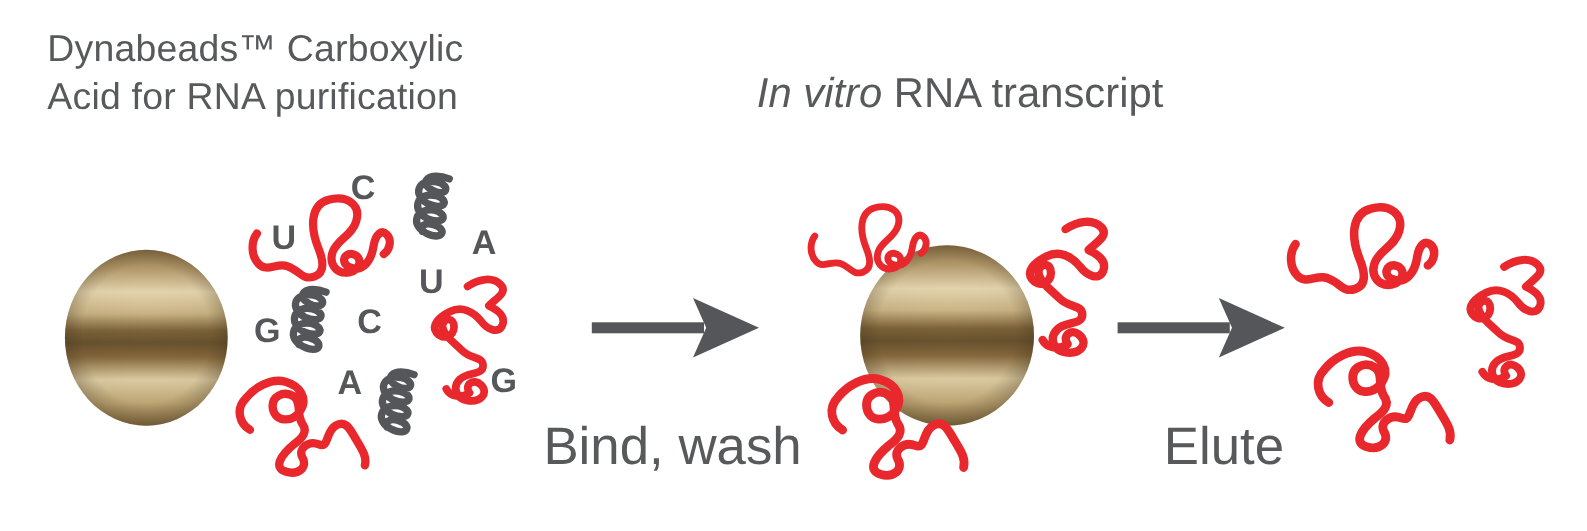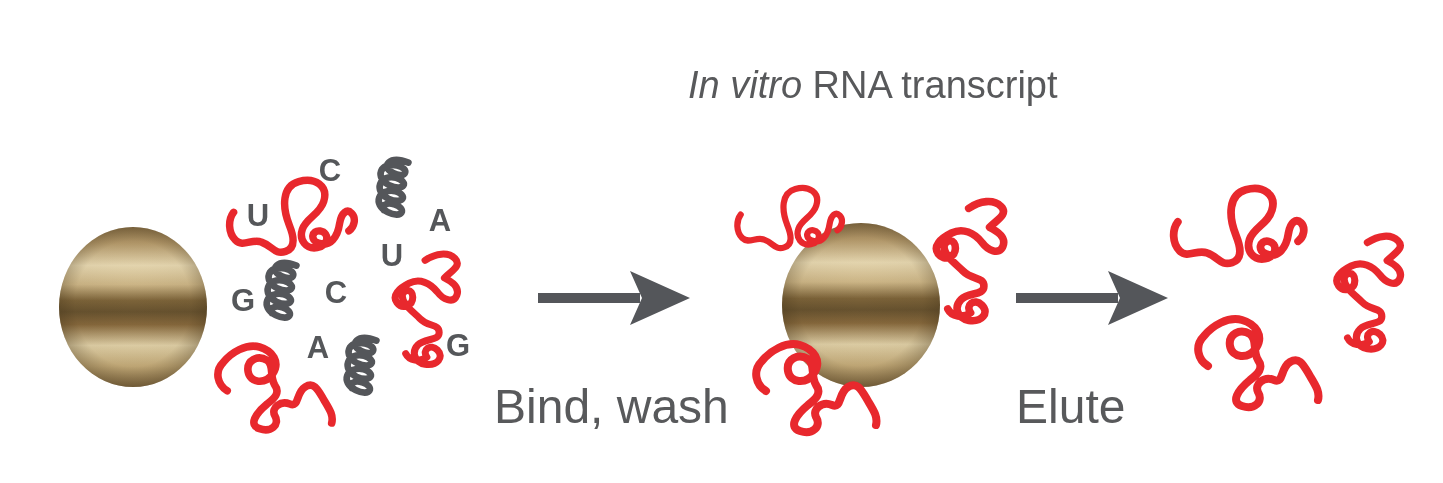--- a/index.html
+++ b/index.html
@@ -87,20 +87,22 @@
                      C 40 70 52 66 52 56 C 52 46 42 46 40 54 C 40 64 52 72 60 80
                      C 70 90 82 86 82 96 C 82 106 66 102 58 110 C 50 118 54 130 66 132
                      C 80 134 88 124 80 116 C 72 108 62 116 68 124 C 60 130 48 128 44 120"></path>
     <path id="coilP" d="M 32 8 C 12 0 2 12 16 19 C 30 26 34 14 20 11 C 2 7 -4 24 12 32
                       C 28 39 33 28 19 24 C 1 20 -5 38 11 46 C 27 53 32 42 18 38
                       C 0 35 -6 52 10 60 C 26 68 31 56 17 52 C 8 49 4 54 6 58"></path>
   </defs>
 </svg>
 
 <div class="abs title" style="left:43px;top:22px;">
+  <div>Dynabeads™ Carboxylic</div>
+  <div>Acid for RNA purification</div>
 </div>
 
 <div class="abs title-right" style="left:676px;top:64px;">
   <span class="it">In vitro</span><span> RNA transcript</span>
 </div>
 
 <svg class="abs" style="left:58px;top:226px;" width="150" height="162" viewBox="0 0 150 162">
   <ellipse cx="75" cy="81" rx="74" ry="80" fill="url(#beadGrad)"></ellipse>
   <ellipse cx="75" cy="81" rx="74" ry="80" fill="url(#beadShade)"></ellipse>
 </svg>
@@ -137,19 +139,19 @@
   <use href="#sqA" class="strand" transform="translate(36,20) scale(0.78)"></use>
   <use href="#sqC" class="strand" transform="translate(206,30) scale(0.95)"></use>
   <use href="#sqB" class="strand" transform="translate(50,160) scale(1.0)"></use>
 </svg>
 
 <svg class="abs" style="left:1016px;top:270px;" width="152" height="56" viewBox="0 0 152 56">
   <rect class="arrow-shaft" x="0" y="23" width="102" height="10"></rect>
   <polygon class="arrow-head" points="92,1 152,28 92,55 104,28"></polygon>
 </svg>
 
-<div class="abs step-label" style="left:1016px;top:382px;">Elute</div>
+<div class="abs step-label" style="left:1058px;top:382px;">Elute</div>
 
 <svg class="abs" style="left:1160px;top:178px;" width="265" height="235" viewBox="0 0 265 235">
   <use href="#sqA" class="strand" transform="translate(12,7) scale(0.97)"></use>
   <use href="#sqC" class="strand" transform="translate(148,52) scale(0.9)"></use>
   <use href="#sqB" class="strand" transform="translate(32,122) scale(1.0)"></use>
 </svg>
 
 </body></html>

